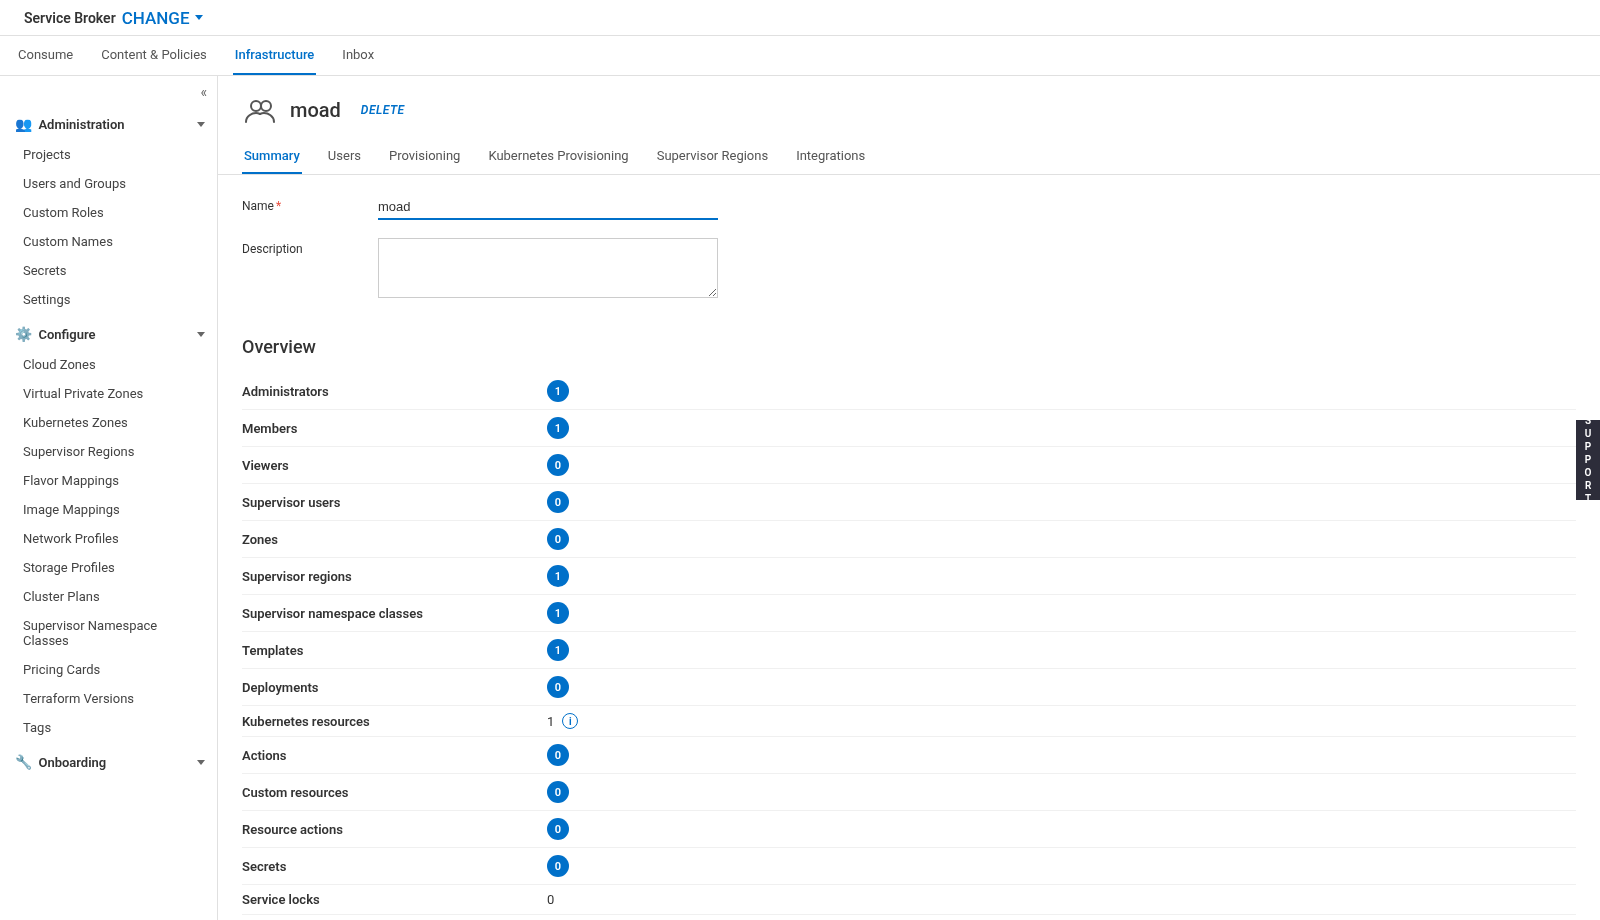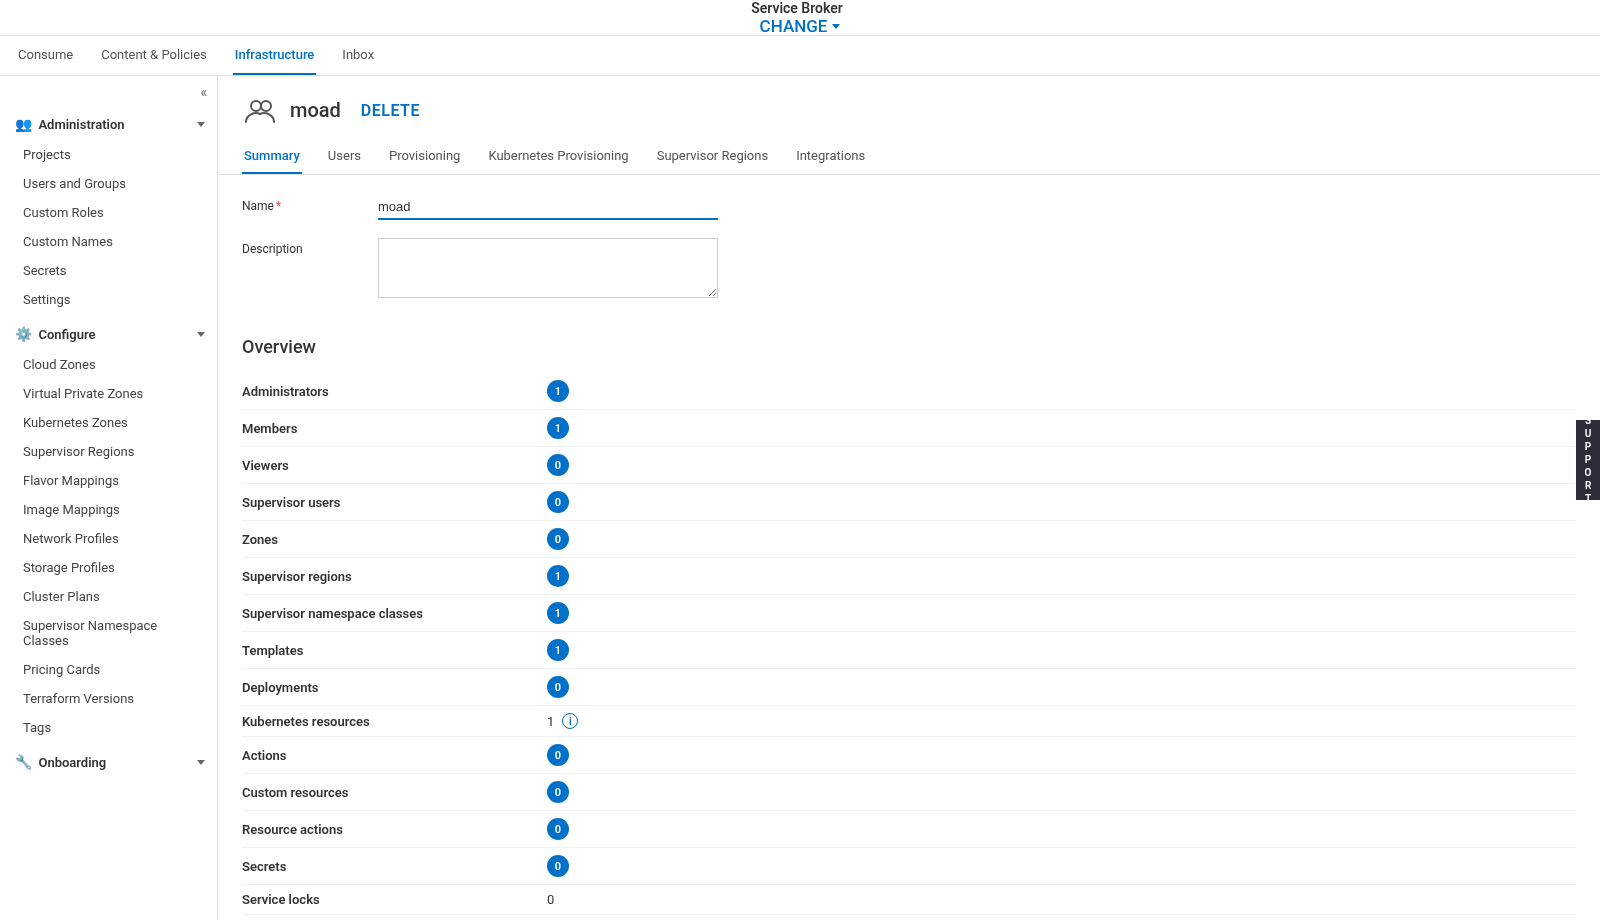--- a/index.html
+++ b/index.html
@@ -1,21 +1,21 @@
 <!DOCTYPE html>
 <html><head>
   <meta charset="utf-8">
   <style>
     * { box-sizing: border-box; margin: 0; padding: 0; }
     body { font-family: -apple-system, BlinkMacSystemFont, 'Segoe UI', Roboto, sans-serif; font-size: 13px; color: #333; background: #fff; display: flex; flex-direction: column; height: 920px; overflow: hidden; }
 
     
     .top-bar {
       display: flex; align-items: center; height: 36px; border-bottom: 1px solid #e0e0e0;
-      padding: 0 24px; background: #fff; flex-shrink: 0; flex-direction: column;
+      padding: 0 24px; background: #fff; flex-shrink: 0;
     }
     .top-bar-brand { font-weight: 600; font-size: 14px; color: #333; margin-right: 6px; }
     .top-bar-change { color: #0070c9; font-size: 17px; font-weight: 500; cursor: pointer; display: flex; align-items: center; gap: 3px; }
     .chevron-small { display: inline-block; width: 0; height: 0; border-left: 4px solid transparent; border-right: 4px solid transparent; border-top: 5px solid #0070c9; margin-left: 2px; }
 
     
     .nav-tabs {
       display: flex; align-items: flex-start; height: 40px; border-bottom: 1px solid #e0e0e0;
       padding: 0 16px; background: #fff; flex-shrink: 0; gap: 24px;
     }
@@ -50,21 +50,21 @@
 
     
     .main-content { flex: 1; overflow-y: auto; padding: 0; background: #fff; }
 
     
     .project-header {
       display: flex; align-items: center; padding: 16px 24px 0 24px; gap: 12px;
     }
     .project-icon { width: 36px; height: 36px; display: flex; align-items: center; justify-content: center; color: #555; }
     .project-name { font-size: 20px; font-weight: 500; color: #333; }
-    .delete-btn { color: #0070c9; font-size: 16px; font-weight: 600; cursor: pointer; margin-left: 8px; letter-spacing: 0.5px; }
+    .delete-btn { color: #0070c9; font-size: 12px; font-weight: 600; cursor: pointer; margin-left: 8px; letter-spacing: 0.5px; font-style: italic; }
 
     
     .sub-tabs {
       display: flex; align-items: center; padding: 0 24px; border-bottom: 1px solid #e0e0e0;
       margin-top: 10px; gap: 24px;
     }
     .sub-tab { font-size: 13px; color: #555; cursor: pointer; height: 36px; display: flex; align-items: center; border-bottom: 2px solid transparent; padding: 0 2px; }
     .sub-tab.active { color: #0070c9; border-bottom: 2px solid #0070c9; font-weight: 500; }
 
     

